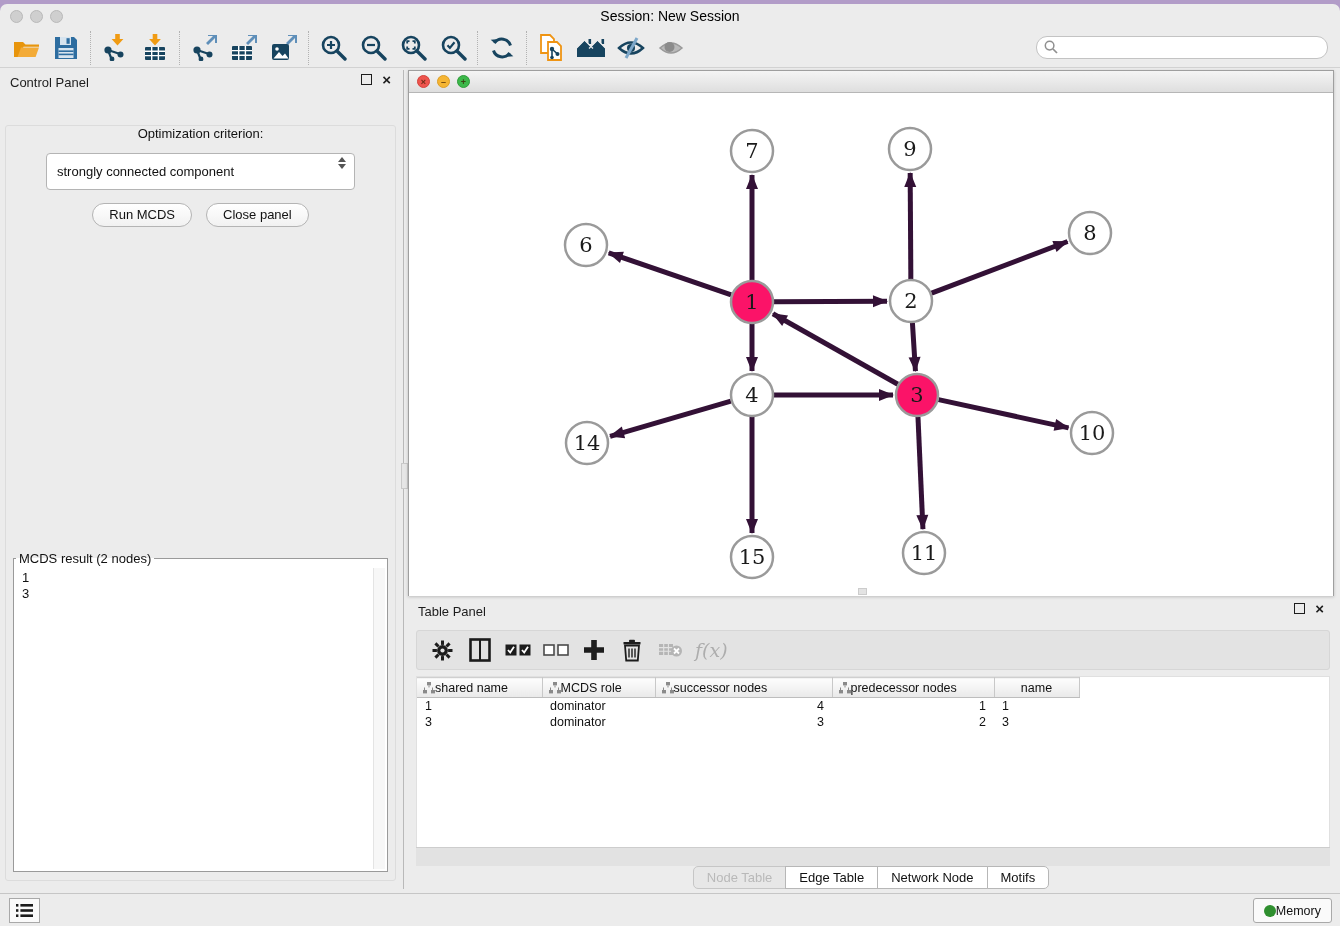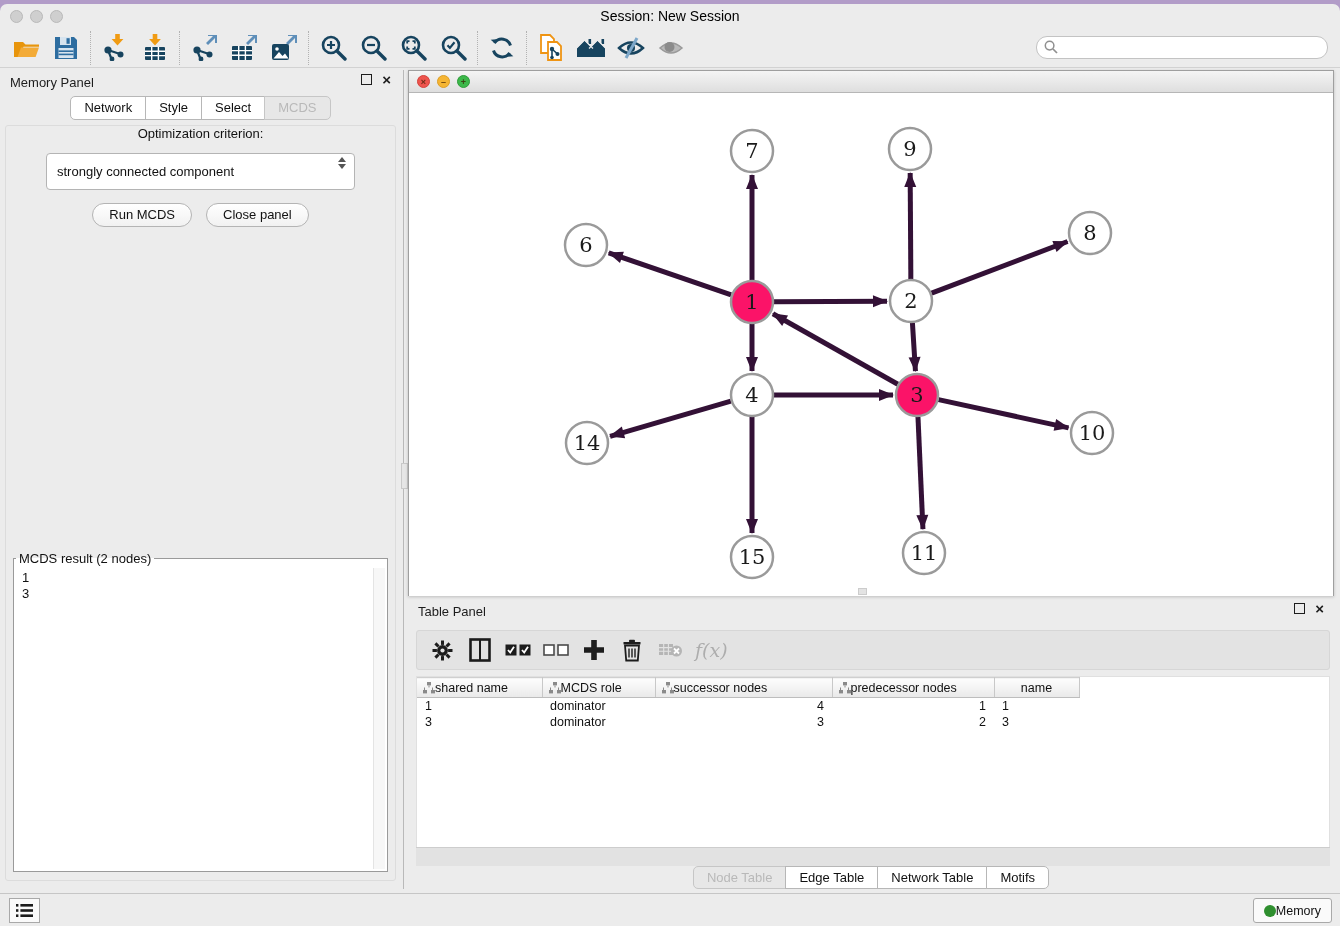--- a/index.html
+++ b/index.html
@@ -281,31 +281,25 @@
           <circle cx="5.6" cy="5.6" r="4.3" fill="none" stroke="#8f8f8f" stroke-width="1.5"></circle>
           <path d="M9 9 L13 13" stroke="#8f8f8f" stroke-width="1.7"></path>
         </svg>
       </span>
       <input class="search-field" type="text" value="" style="">
     </div>
   </div>
 
   <div class="control-panel">
     <div class="cp-header">
-      <span class="panel-title">Memory Panel</span>
+      <span class="panel-title">Control Panel</span>
       <span class="panel-icons">
         <span class="icon-maxbox"></span>
         <span class="icon-closex">×</span>
       </span>
-    </div>
-    <div class="tab-group">
-      <div class="tab">Network</div>
-      <div class="tab">Style</div>
-      <div class="tab">Select</div>
-      <div class="tab active">MCDS</div>
     </div>
     <div class="cp-body">
       <div class="opt-label">Optimization criterion:</div>
       <div class="select-box">
         <span>strongly connected component</span>
         <span class="spinner">
           <span class="tri-up"></span>
             <span class="tri-dn"></span>
         </span>
       </div>
@@ -548,21 +542,21 @@
               <td></td>
             </tr>
           </tbody>
       </table>
     </div>
     <div class="tp-scrollstrip"></div>
 
     <div class="tp-tabs">
       <div class="tab active">Node Table</div>
       <div class="tab">Edge Table</div>
-      <div class="tab">Network Table</div>
+      <div class="tab">Network Node</div>
       <div class="tab">Motifs</div>
     </div>
   </div>
 
   <div class="status-bar">
     <div class="list-btn">
       <svg width="17" height="15" viewBox="0 0 17 15">
         <g fill="#1c1c1c">
           <rect x="0" y="1" width="2.4" height="2.6"></rect>
             <rect x="4.4" y="1" width="12.6" height="2.6"></rect>

